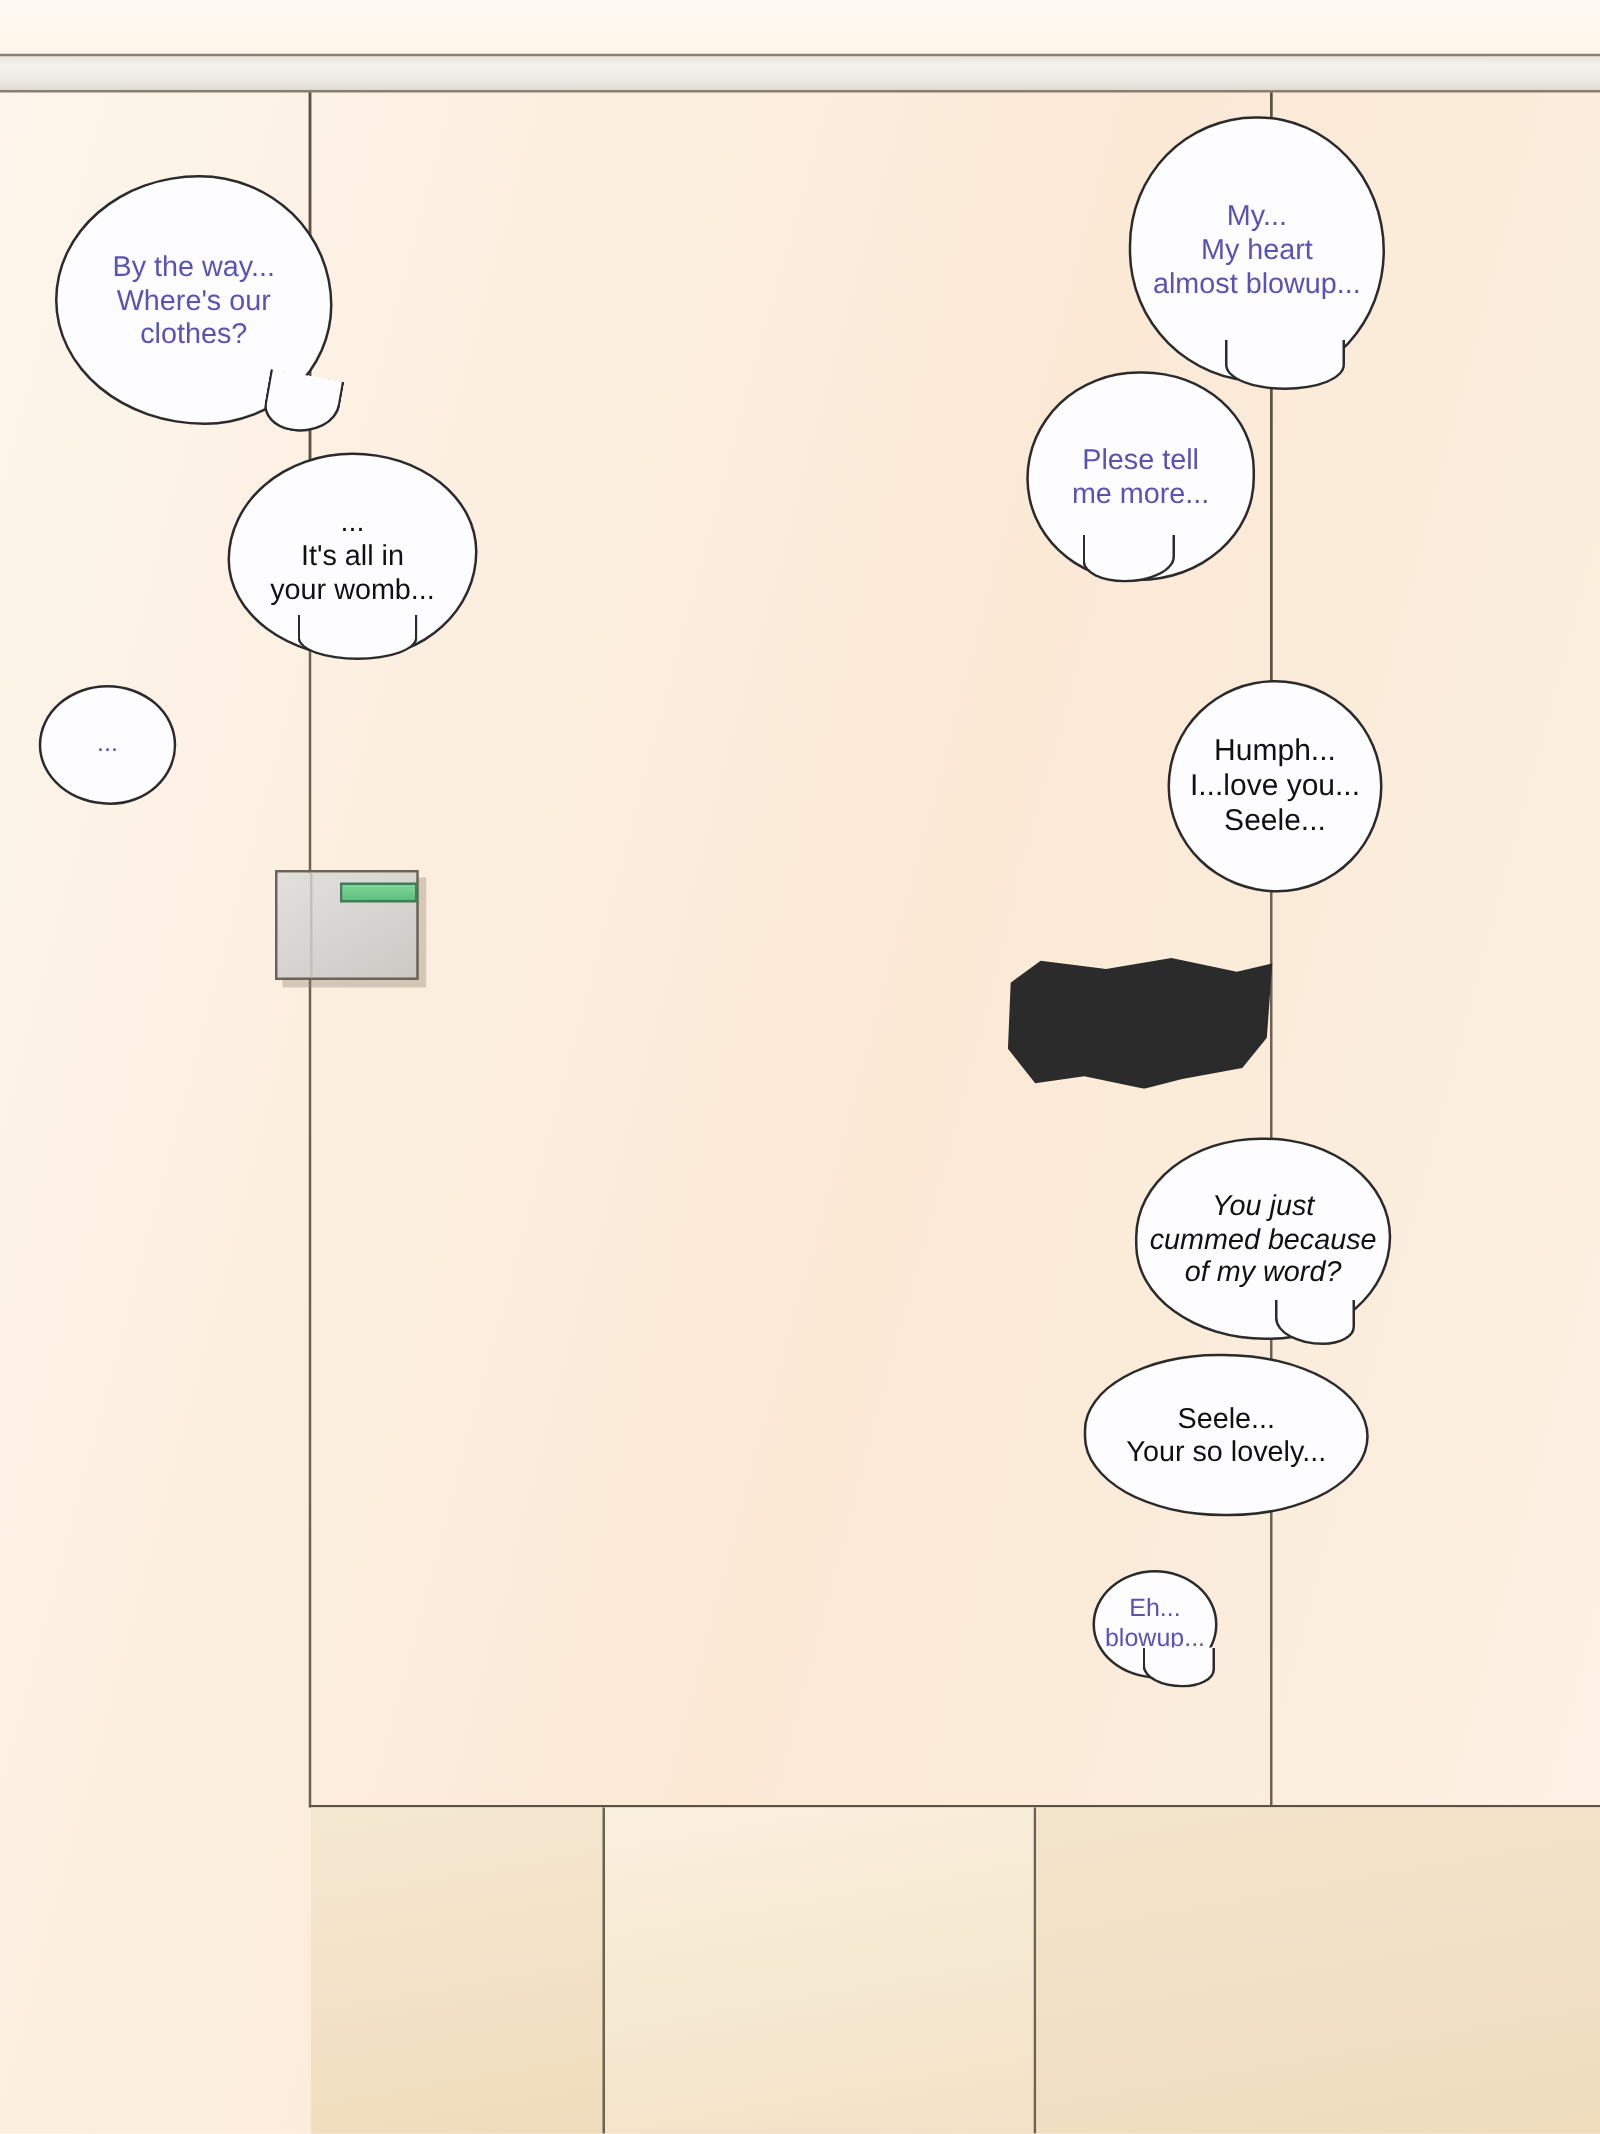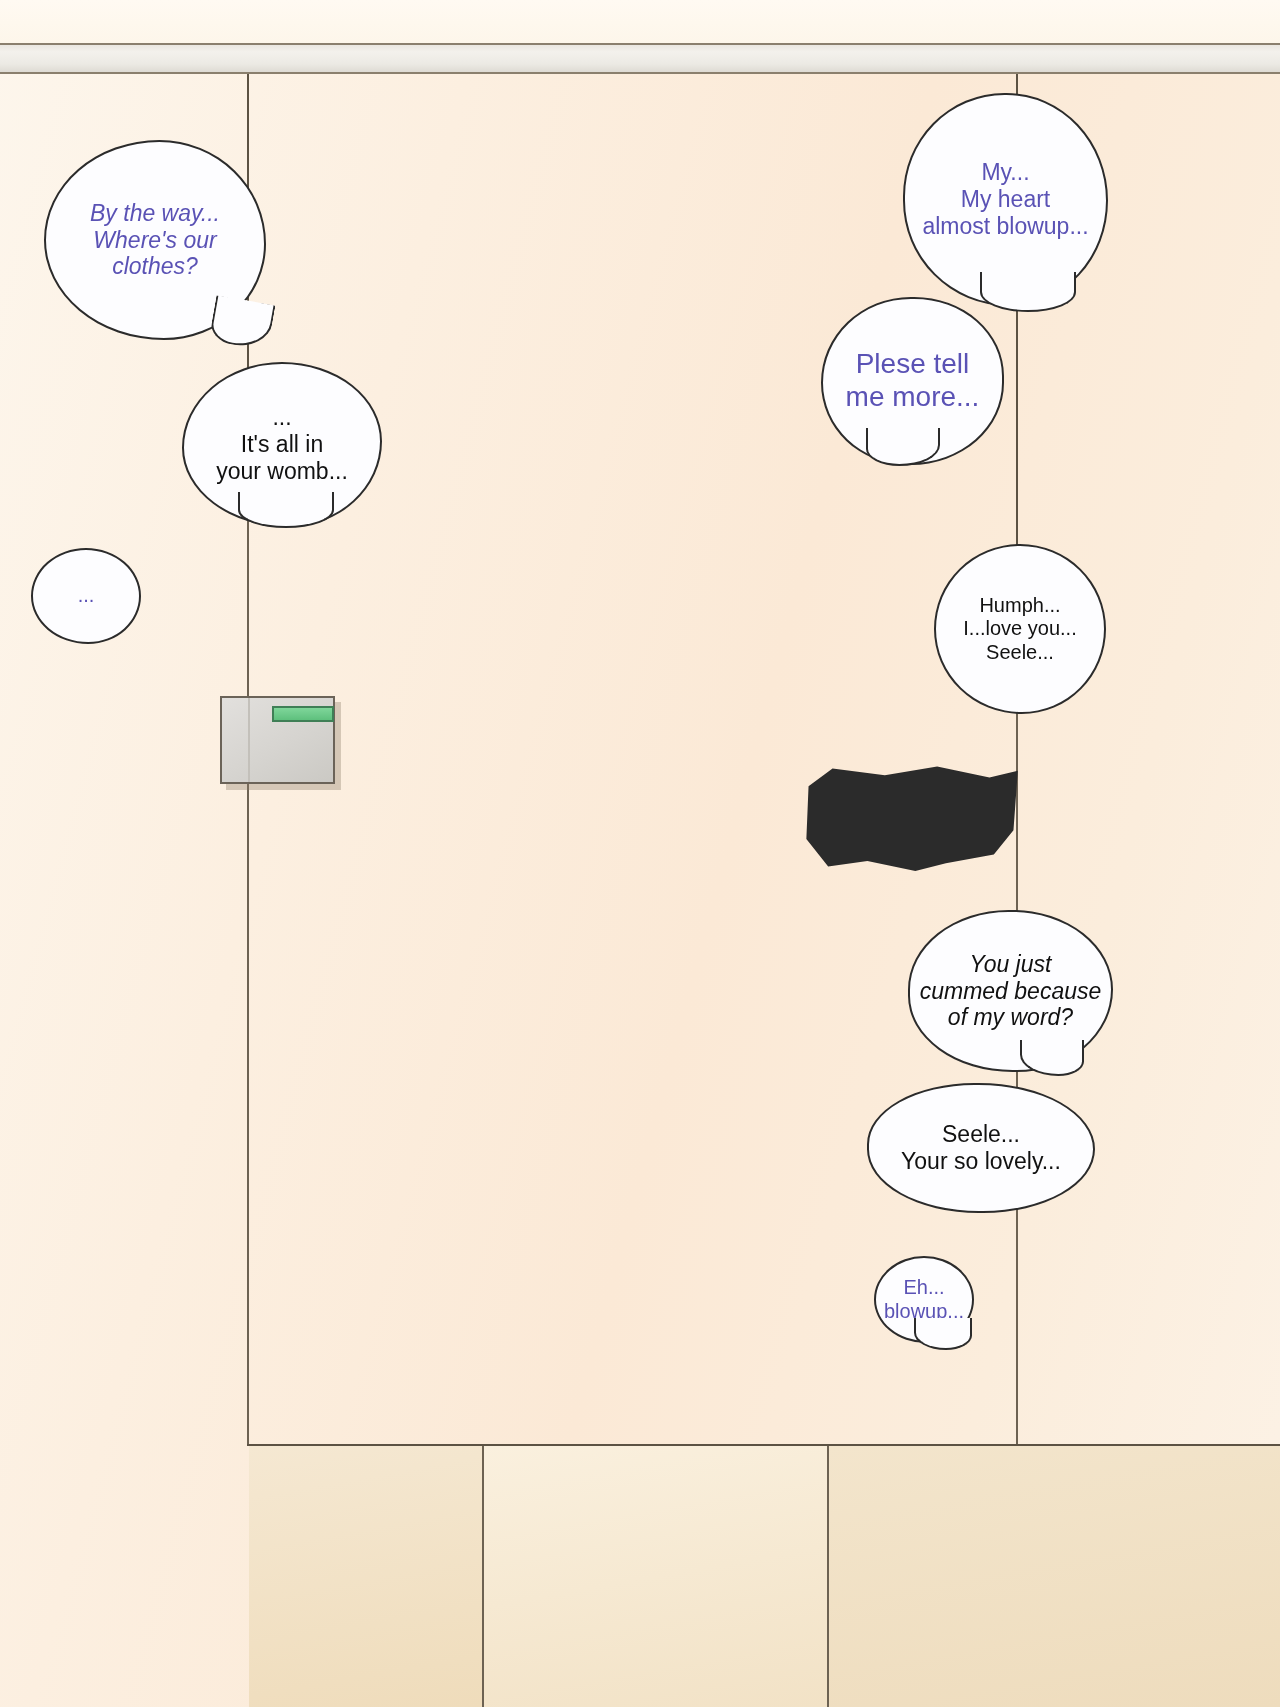--- a/index.html
+++ b/index.html
@@ -82,41 +82,40 @@
   .bubble .txt{white-space:pre-line;padding:0 6px;}
   .blk{color:#111111;}
   .tail{
     position:absolute;background:#5c5243;width:2px;z-index:4;
   }
 
   
   #b-bytheway{
     left:44px;top:140px;width:222px;height:200px;font-size:23px;
     border-radius:52% 48% 46% 54% / 50% 52% 48% 50%;
-    font-style:italic;
   }
   #b-womb{
     left:182px;top:362px;width:200px;height:165px;font-size:23px;
     border-radius:50% 50% 47% 53% / 52% 48% 52% 48%;
   }
   #b-dots{
     left:31px;top:548px;width:110px;height:96px;font-size:20px;
     border-radius:50% 50% 48% 52% / 50% 50% 50% 50%;
   }
   #b-myheart{
     left:903px;top:93px;width:205px;height:213px;font-size:23px;
     border-radius:50% 50% 48% 52% / 49% 51% 50% 50%;
     text-align:center;
   }
   #b-plese{
-    left:821px;top:297px;width:183px;height:168px;font-size:28px;
+    left:821px;top:297px;width:183px;height:168px;font-size:23px;
     border-radius:50% 50% 52% 48% / 52% 48% 50% 50%;
   }
   #b-humph{
-    left:934px;top:544px;width:172px;height:170px;font-size:20px;
+    left:934px;top:544px;width:172px;height:170px;font-size:24px;
     border-radius:50% 50% 49% 51% / 50% 50% 50% 50%;
   }
   #b-ugh{
     left:802px;top:762px;width:218px;height:110px;font-size:22px;
     border-radius:14px 10px 12px 16px;
     clip-path:polygon(3% 22%, 14% 6%, 38% 12%, 62% 4%, 86% 14%, 99% 8%, 97% 62%,
                       88% 84%, 66% 92%, 52% 99%, 30% 90%, 12% 95%, 2% 70%);
     border:none;
     background:
       linear-gradient(#fdfdff,#fdfdff) padding-box;

